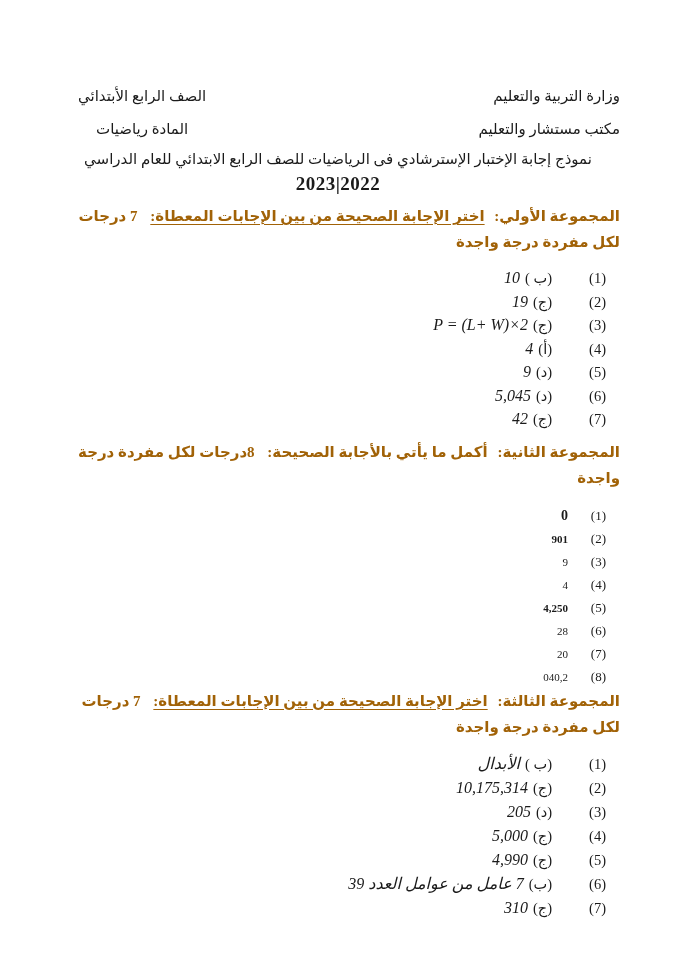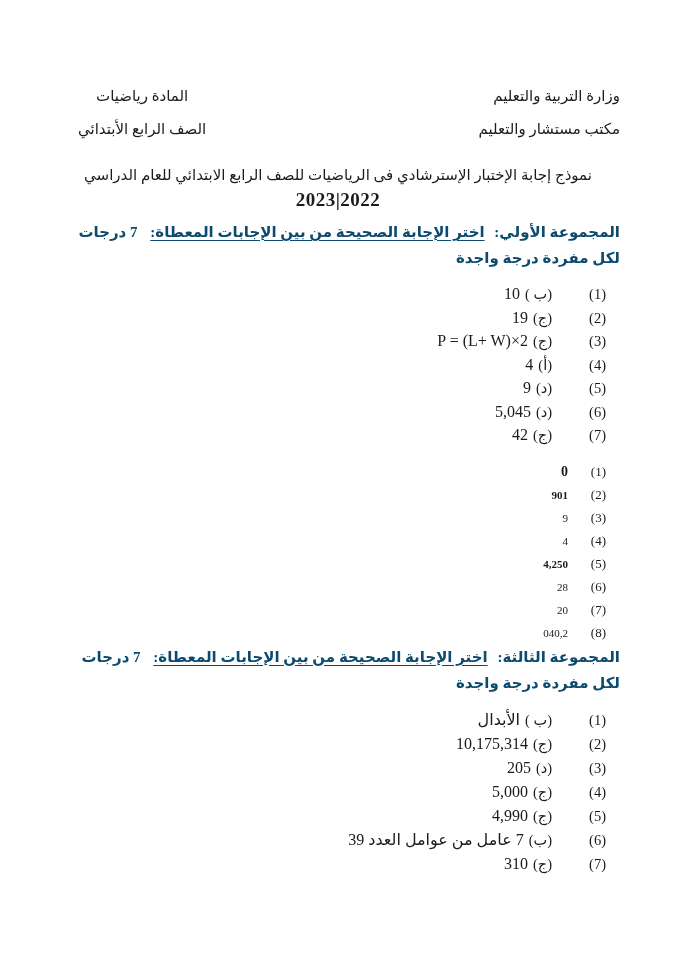--- a/index.html
+++ b/index.html
@@ -9,62 +9,62 @@
     font-family:"Liberation Serif","DejaVu Sans",serif;
     color:#1b1b1b;position:relative;
   }
   .content{padding:80px 59px 0 56px;}
 
   
   .hdr{display:flex;justify-content:space-between;font-size:15px;line-height:33px;}
   .hdr-col-right{text-align:right;}
   .hdr-col-left{text-align:center;padding-left:22px;}
 
-  .title-line{text-align:center;font-size:15px;line-height:26px;margin-top:16px;}
+  .title-line{text-align:center;font-size:15px;line-height:26px;margin-top:0;}
   .year-line{text-align:center;font-size:19px;line-height:23px;letter-spacing:.5px;font-weight:bold;}
 
   
-  .group-hdr{font-size:15px;font-weight:bold;line-height:26px;color:#0c4a6e;}
+  .group-hdr{font-size:15px;font-weight:bold;line-height:26px;color:#a16207;}
   .group-hdr .g-name{margin-left:6px;}
   .underl{text-decoration:underline;text-underline-offset:3px;}
   .pts{margin-right:9px;}
   .g1-hdr{margin-top:8px;}
   .g2-hdr{margin-top:8px;}
   .g3-hdr{}
 
   
   .items{padding-right:14px;}
   .items-g1{margin-top:11px;}
   .items-g2{margin-top:13px;}
   .items-g3{margin-top:12px;}
   .row{display:flex;align-items:baseline;height:23.5px;line-height:23.5px;}
   .row-g2{height:23px;line-height:23px;}
   .row-g3{height:24px;line-height:24px;}
   .num{width:34px;font-size:14.5px;flex:0 0 auto;margin-left:20px;}
   .choice{font-size:14.5px;margin-left:5px;flex:0 0 auto;}
-  .val{font-size:16px;}
+  .val{font-size:16px;font-style:italic;}
   .num2{width:30px;font-size:13px;flex:0 0 auto;margin-left:8px;}
   .val2{font-size:11px;}
   .bold{font-weight:bold;}
   .small{font-size:14px;}
 </style>
 </head>
 <body>
 
 <div class="page">
   <div class="content">
 
     <div class="hdr">
       <div class="hdr-col-right">
         <div>وزارة التربية والتعليم</div>
         <div>مكتب مستشار والتعليم</div>
       </div>
       <div class="hdr-col-left">
+        <div>الصف الرابع الأبتدائي</div>
         <div>المادة رياضيات</div>
-        <div>الصف الرابع الأبتدائي</div>
       </div>
     </div>
 
     <div class="title-line">نموذج إجابة الإختبار الإسترشادي فى الرياضيات للصف الرابع الابتدائي للعام الدراسي</div>
     <div class="year-line"><span dir="ltr">2023|2022</span></div>
 
     <div class="group-hdr g1-hdr">
       <span class="g-name">المجموعة الأولي:</span>
       <span class="underl">اختر الإجابة الصحيحة من بين الإجابات المعطاة:</span>
       <span class="pts">7 درجات لكل مفردة درجة واجدة</span>
@@ -100,20 +100,25 @@
           <span class="choice">(د)</span>
           <span class="val" dir="auto">5,045</span>
         </div>
       <div class="row">
           <span class="num">(7)</span>
           <span class="choice">(ج)</span>
           <span class="val" dir="auto">42</span>
         </div>
     </div>
 
+    <div class="group-hdr g2-hdr">
+      <span class="g-name">المجموعة الثانية:</span>
+      <span>أكمل ما يأتي بالأجابة الصحيحة:</span>
+      <span class="pts">8درجات لكل مفردة درجة واجدة</span>
+    </div>
     <div class="items items-g2">
       <div class="row row-g2">
           <span class="num2">(1)</span>
           <span class="val2 bold small" dir="ltr">0</span>
         </div>
       <div class="row row-g2">
           <span class="num2">(2)</span>
           <span class="val2 bold" dir="ltr">901</span>
         </div>
       <div class="row row-g2">

